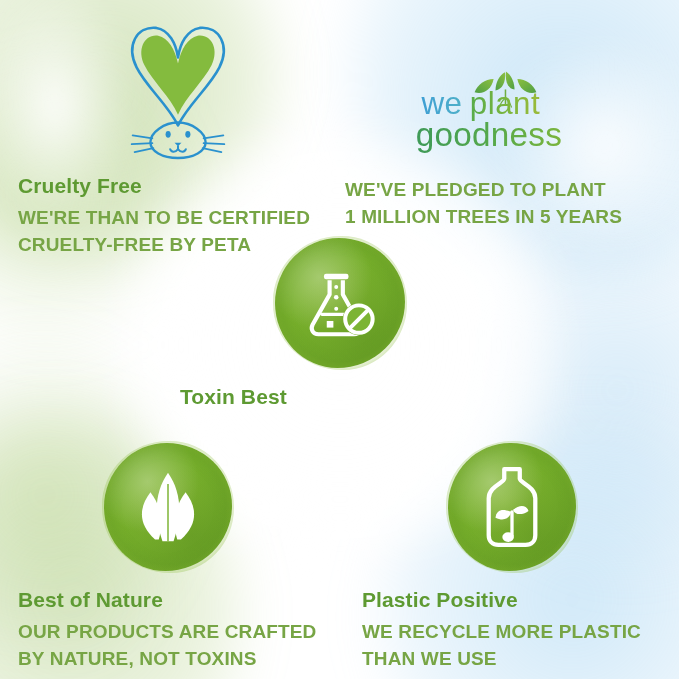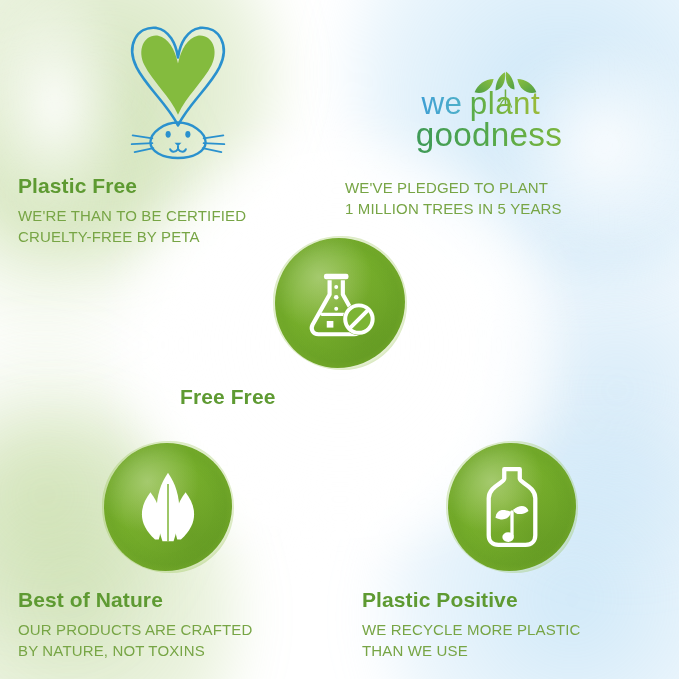--- a/index.html
+++ b/index.html
@@ -89,22 +89,22 @@
   .badge-title {
     color: #5e9a32;
     font-size: 21px;
     font-weight: bold;
     letter-spacing: 0.1px;
     margin: 0;
     white-space: nowrap;
   }
   .badge-desc {
     color: #77a545;
-    font-size: 15px;
-    font-weight: normal;
+    font-size: 19px;
+    font-weight: bold;
     letter-spacing: 0.15px;
     line-height: 1.42;
     margin: 0;
     white-space: pre-line;
   }
 
   
   .circle-icon {
     position: relative;
     margin: 0 auto;
@@ -199,21 +199,21 @@
 
         <path d="M66.5 124.5 L73.5 124.5 L70 128 Z" fill="#2a91ce"></path>
         <path d="M70 128 L70 131 M70 131 C 67 135, 63 134, 62 131 M70 131 C 73 135, 77 134, 78 131" fill="none" stroke="#2a91ce" stroke-width="2" stroke-linecap="round"></path>
 
         <path d="M44 120 L24 117 M44 125 L23 126 M45 130 L26 134" fill="none" stroke="#2a91ce" stroke-width="1.8" stroke-linecap="round"></path>
 
         <path d="M96 120 L116 117 M96 125 L117 126 M95 130 L114 134" fill="none" stroke="#2a91ce" stroke-width="1.8" stroke-linecap="round"></path>
       </svg>
     </div>
 
-    <p class="badge-title title-gap-1">Plastic Free</p>
+    <p class="badge-title title-gap-1">Cruelty Free</p>
     <p class="badge-desc desc-gap">WE'RE THAN TO BE CERTIFIED
 CRUELTY-FREE BY PETA</p>
   </div>
 
   <div class="badge" id="badge-plant">
 
     <div class="wpg-wrap">
       <svg viewBox="0 0 200 100" width="190" height="95" aria-hidden="true">
         <defs>
           <linearGradient id="gradWe" x1="0" y1="0" x2="1" y2="0">
@@ -280,21 +280,21 @@
           <circle cx="35" cy="31" r="2.4" fill="#ffffff"></circle>
           <circle cx="35" cy="43" r="2.1" fill="#ffffff"></circle>
 
           <circle cx="59" cy="54" r="17" fill="#7cb434"></circle>
           <circle cx="59" cy="54" r="14.5" fill="none" stroke="#ffffff" stroke-width="4.2"></circle>
           <path d="M49.5 63.5 L68.5 44.5" stroke="#ffffff" stroke-width="4.2" stroke-linecap="round"></path>
         </svg>
       </div>
     </div>
 
-    <p class="badge-title title-gap-2">Free Free</p>
+    <p class="badge-title title-gap-2">Toxin Best</p>
   </div>
 
   <div class="badge" id="badge-nature">
 
     <div class="circle-icon" style="width:128px;height:128px;">
       <div class="circle-blob"></div>
       <div class="circle-glyph">
         <svg viewBox="0 0 80 82" width="74" height="76" aria-hidden="true">
 
           <path d="M26 76 C 8 60, 8 42, 21 25 C 33 40, 35 60, 30 76 Z" fill="#ffffff"></path>

